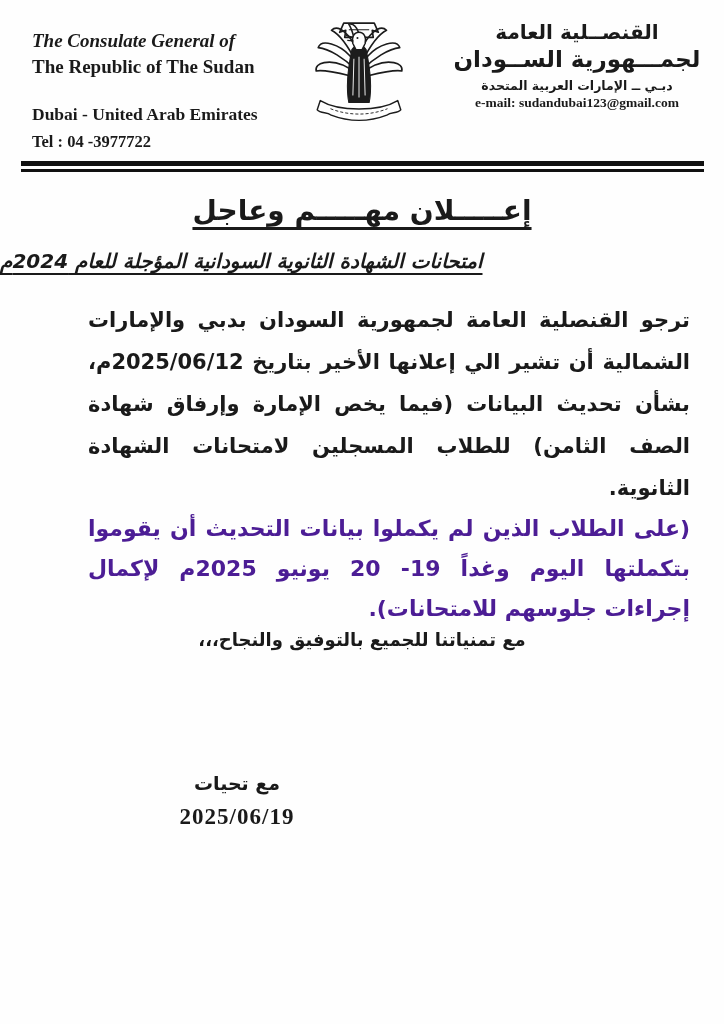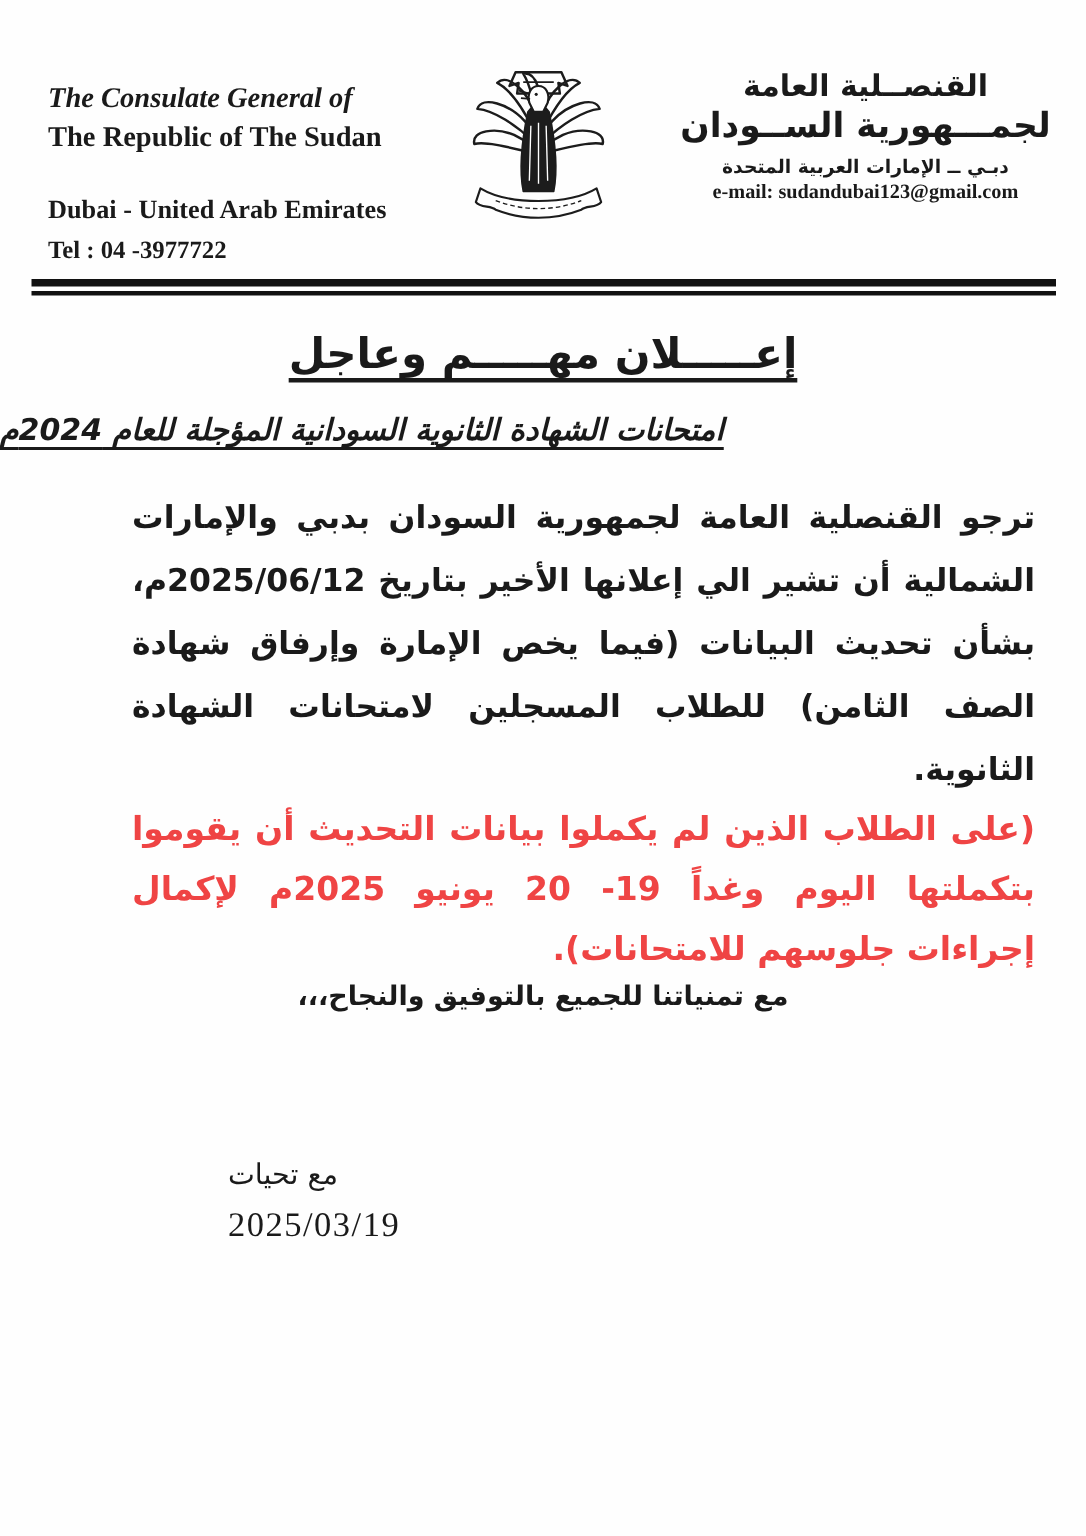--- a/index.html
+++ b/index.html
@@ -10,21 +10,21 @@
     font-family: "DejaVu Sans", sans-serif;
     color: #1a1a1a;
   }
   .page { width: 724px; height: 1024px; position: relative; background: #fefefe; }
 
   
   .header {
     display: flex;
     align-items: flex-start;
     justify-content: space-between;
-    padding: 45px 16px 0 32px;
+    padding: 20px 16px 0 32px;
   }
   .hdr-left {
     width: 240px;
     font-family: "Liberation Serif", "DejaVu Serif", serif;
     font-weight: bold;
     line-height: 1.35;
     padding-top: 8px;
     white-space: nowrap;
   }
   .hdr-left .l1 { font-style: italic; font-size: 19px; }
@@ -102,25 +102,25 @@
     text-align: center;
     font-weight: bold;
     font-size: 18px;
   }
 
   
   .signature {
     direction: rtl;
     margin: 70px 0 0 0;
     position: absolute;
-    left: 152px;
+    left: 142px;
     top: 700px;
     width: 190px;
-    text-align: left;
-    font-weight: normal;
+    text-align: center;
+    font-weight: bold;
     line-height: 1.45;
   }
   .signature .s1 { font-size: 19px; }
   .signature .s2 { font-size: 19.5px; }
   .signature .sdate {
     direction: ltr;
     font-family: "Liberation Serif", "DejaVu Serif", serif;
     font-size: 23px;
     margin-top: 2px;
     letter-spacing: 1px;
@@ -180,23 +180,23 @@
     </div>
   </div>
 
   <div class="rule"></div>
 
   <div class="title">إعـــــلان مهـــــم وعاجل</div>
   <div class="subtitle">امتحانات الشهادة الثانوية السودانية المؤجلة للعام 2024م</div>
 
   <div class="body-block">
     <p class="para-black">ترجو القنصلية العامة لجمهورية السودان بدبي والإمارات الشمالية أن تشير الي إعلانها الأخير بتاريخ 2025/06/12م، بشأن تحديث البيانات (فيما يخص الإمارة وإرفاق شهادة الصف الثامن) للطلاب المسجلين لامتحانات الشهادة الثانوية.</p>
-    <p class="para-red" style="color: #ef4444;">(على الطلاب الذين لم يكملوا بيانات التحديث أن يقوموا بتكملتها اليوم وغداً 19- 20 يونيو 2025م لإكمال إجراءات جلوسهم للامتحانات).</p>
+    <p class="para-red" style="color: #4c1d95;">(على الطلاب الذين لم يكملوا بيانات التحديث أن يقوموا بتكملتها اليوم وغداً 19- 20 يونيو 2025م لإكمال إجراءات جلوسهم للامتحانات).</p>
   </div>
 
   <div class="closing">مع تمنياتنا للجميع بالتوفيق والنجاح،،،</div>
 
   <div class="signature">
     <div class="s1">مع تحيات</div>
-    <div class="sdate">2025/03/19</div>
+    <div class="sdate">2025/06/19</div>
   </div>
 
 </div>
 
 </body></html>

